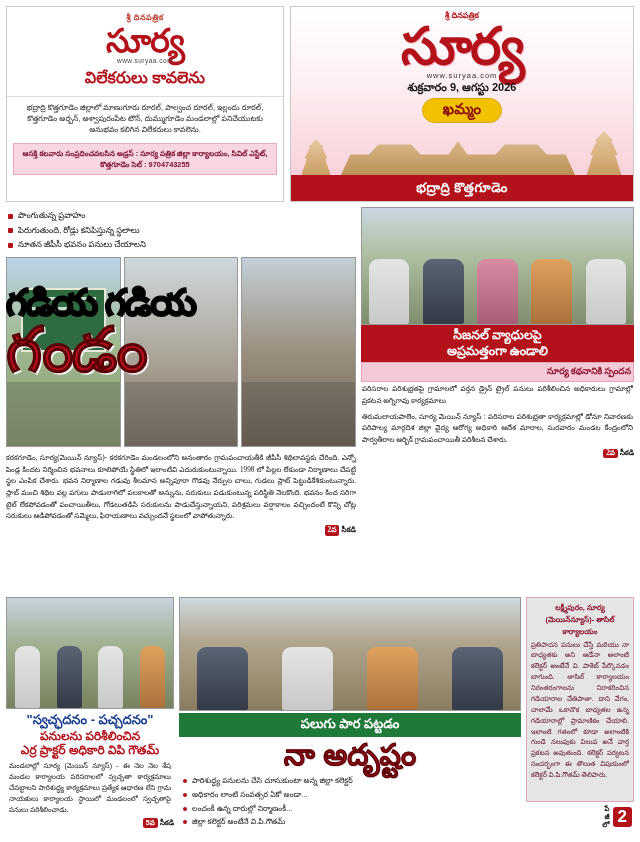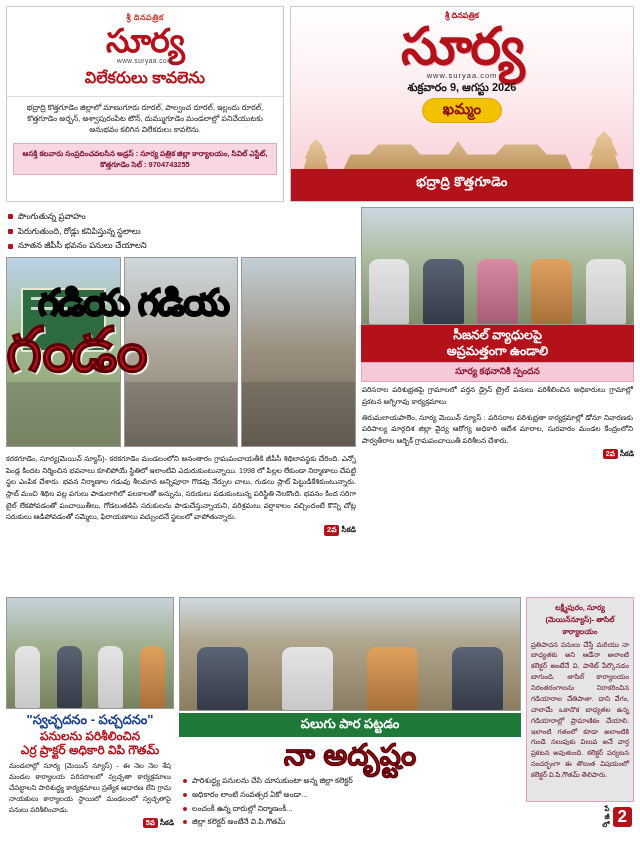--- a/index.html
+++ b/index.html
@@ -122,21 +122,21 @@
     font-weight: bold;
     font-size: 15px;
     border-radius: 14px;
     padding: 1px 20px;
     border: 1px solid #d9a800;
     margin-top: 2px;
   }
   .mr-bottom-bar {
     position: absolute;
     left: 0; right: 0; bottom: 0;
-    height: 32px;
+    height: 26px;
     background: #b3121b;
     color: #fff;
     font-size: 13px;
     font-weight: bold;
     text-align: center;
     line-height: 26px;
     letter-spacing: .5px;
   }
   .mr-temple {
     position: absolute;
@@ -161,20 +161,21 @@
     background: linear-gradient(#d9b98c, #b98f55);
     clip-path: polygon(0% 100%, 4% 40%, 12% 40%, 16% 10%, 30% 10%, 34% 40%, 46% 40%, 50% 0%, 54% 40%, 66% 40%, 70% 10%, 84% 10%, 88% 40%, 96% 40%, 100% 100%);
   }
 
   
   .main {
     display: flex;
     gap: 5px;
     margin-top: 5px;
     height: 385px;
+    font-family: Liberation Serif, serif;
   }
   .col-left { width: 350px; position: relative; }
   .col-right { flex: 1; display: flex; flex-direction: column; }
 
   .bullets {
     font-size: 8.4px;
     line-height: 1.75;
     color: #111;
     padding: 2px 0 4px 2px;
   }
@@ -230,21 +231,20 @@
     width: 300px;
     pointer-events: none;
   }
   .hl-1 {
     font-size: 36px;
     font-weight: bold;
     color: #ffffff;
     -webkit-text-stroke: 2px #000;
     letter-spacing: -1px;
     line-height: 1;
-    margin-left: 32px;
   }
   .hl-2 {
     font-size: 62px;
     font-weight: bold;
     color: #b3121b;
     -webkit-text-stroke: 1px #5a0008;
     line-height: .95;
     letter-spacing: -2px;
     text-shadow: 2px 2px 0 rgba(255,255,255,.85);
   }
@@ -308,22 +308,22 @@
     font-weight: bold;
     text-align: center;
     line-height: 1.25;
     padding: 3px 2px;
   }
   .r-subhead {
     background: #f6c9d8;
     color: #8c0f2a;
     font-size: 9px;
     font-weight: bold;
-    text-align: center;
-    padding: 3px 16px;
+    text-align: right;
+    padding: 3px 2px;
     border: 1px solid #e3a7bd;
   }
   .r-body {
     font-size: 7.2px;
     line-height: 1.62;
     text-align: justify;
     color: #111;
     padding: 2px 1px;
   }
 

